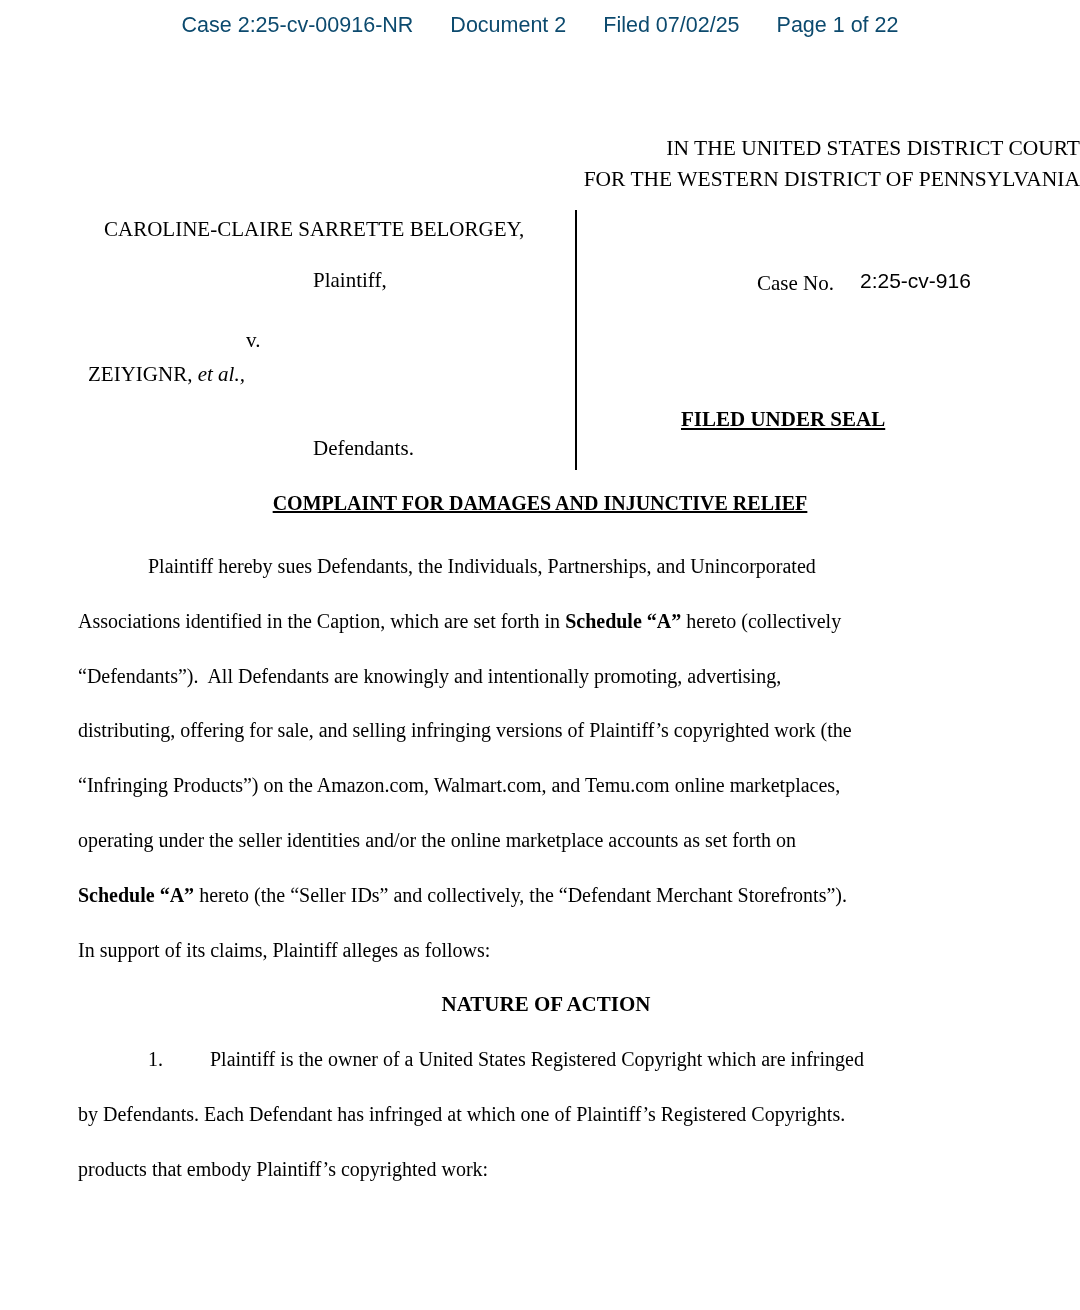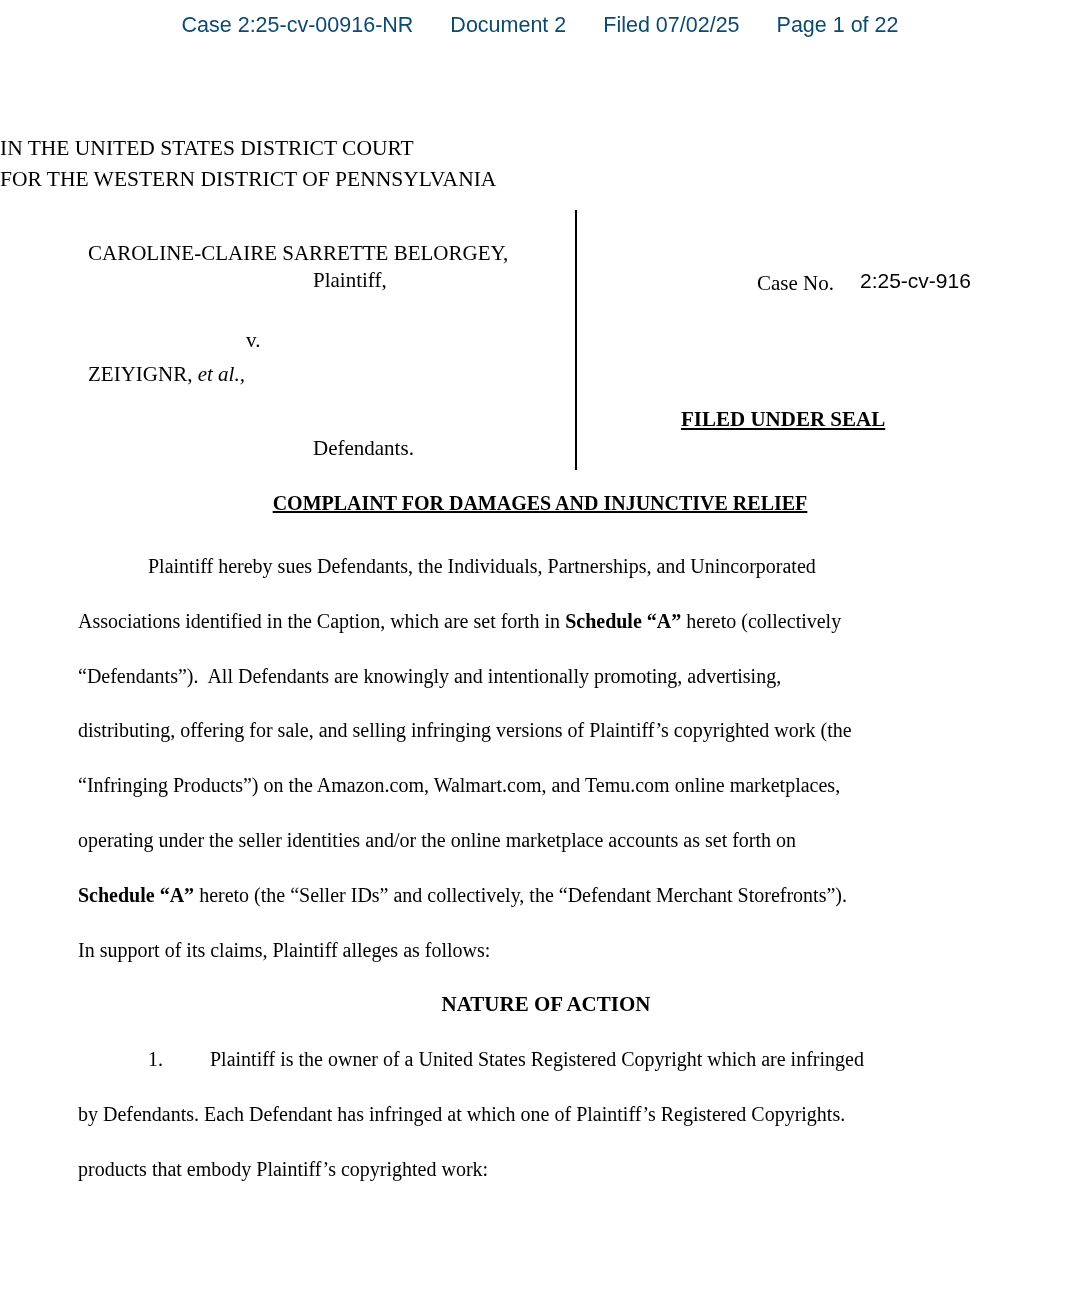--- a/index.html
+++ b/index.html
@@ -20,27 +20,27 @@
     justify-content: center;
     gap: 37px;
     font-family: "Liberation Sans", sans-serif;
     font-size: 21.5px;
     white-space: pre;
   }
   
   .court-heading {
     position: absolute;
     top: 133px; left: 0; right: 0;
-    text-align: left;
+    text-align: right;
     font-size: 21.5px;
     line-height: 31px;
   }
   
   .cap { position: absolute; font-size: 21px; white-space: pre; }
-  .cap-plaintiff-name { left: 88px;  top: 217px; margin-top: 24px; }
+  .cap-plaintiff-name { left: 104px;  top: 217px; }
   .cap-plaintiff-role { left: 313px; top: 268px; }
   .cap-versus         { left: 246px; top: 328px; }
   .cap-defendant-name { left: 88px;  top: 362px; }
   .cap-defendant-role { left: 313px; top: 436px; }
   .cap-rule {
     position: absolute;
     left: 575px; top: 210px;
     height: 260px; width: 0;
     border-left: 2px solid #000;
   }

